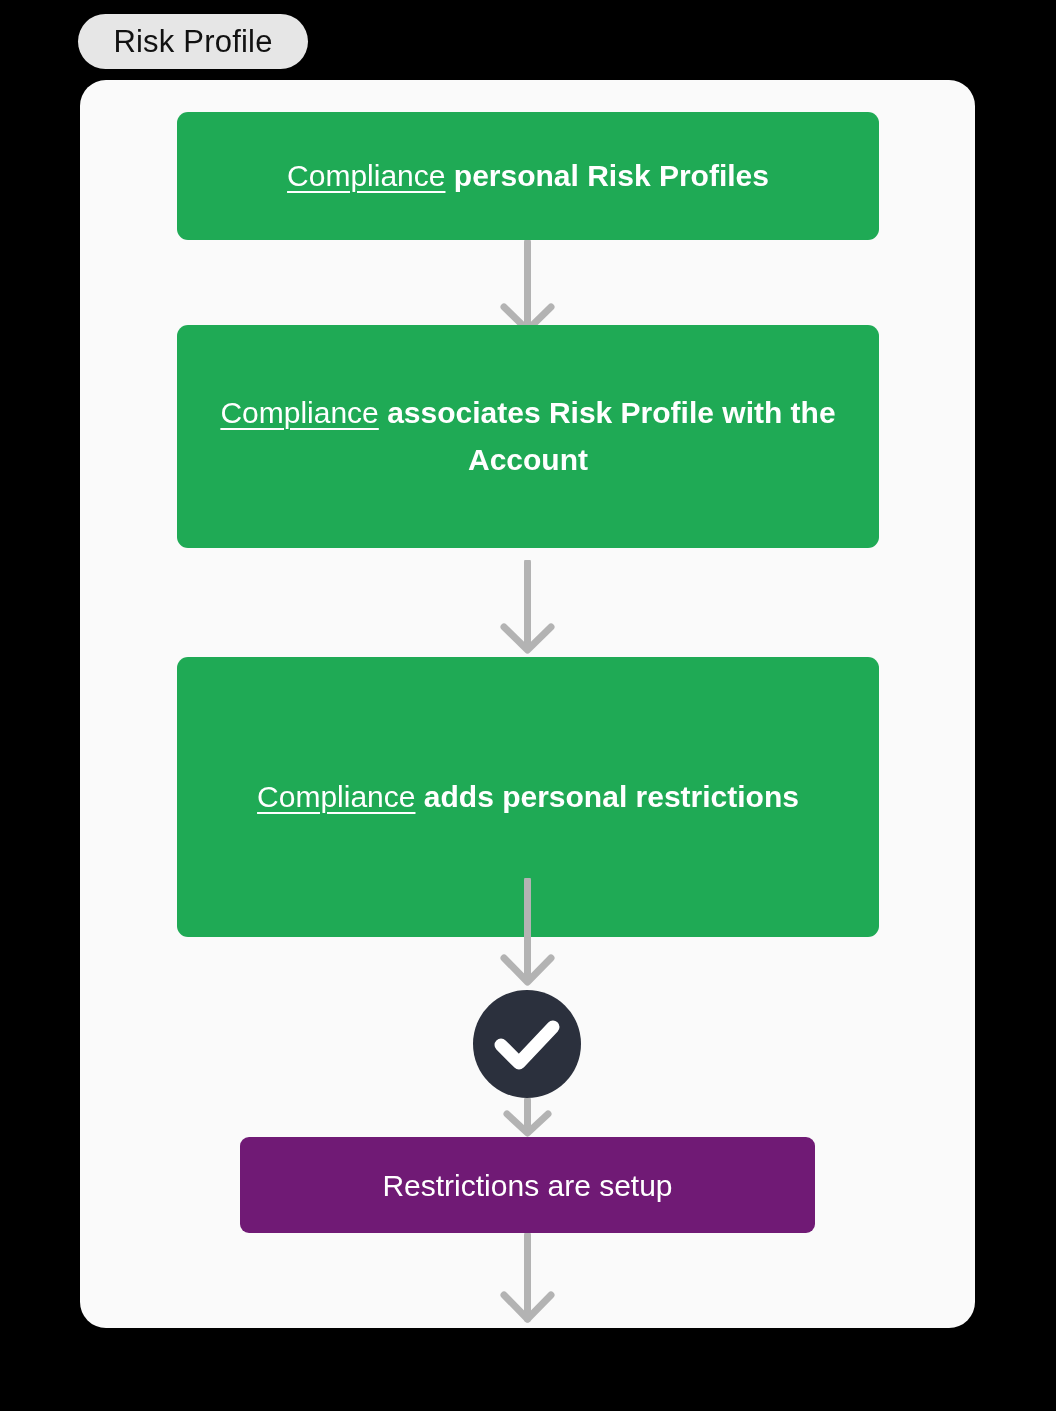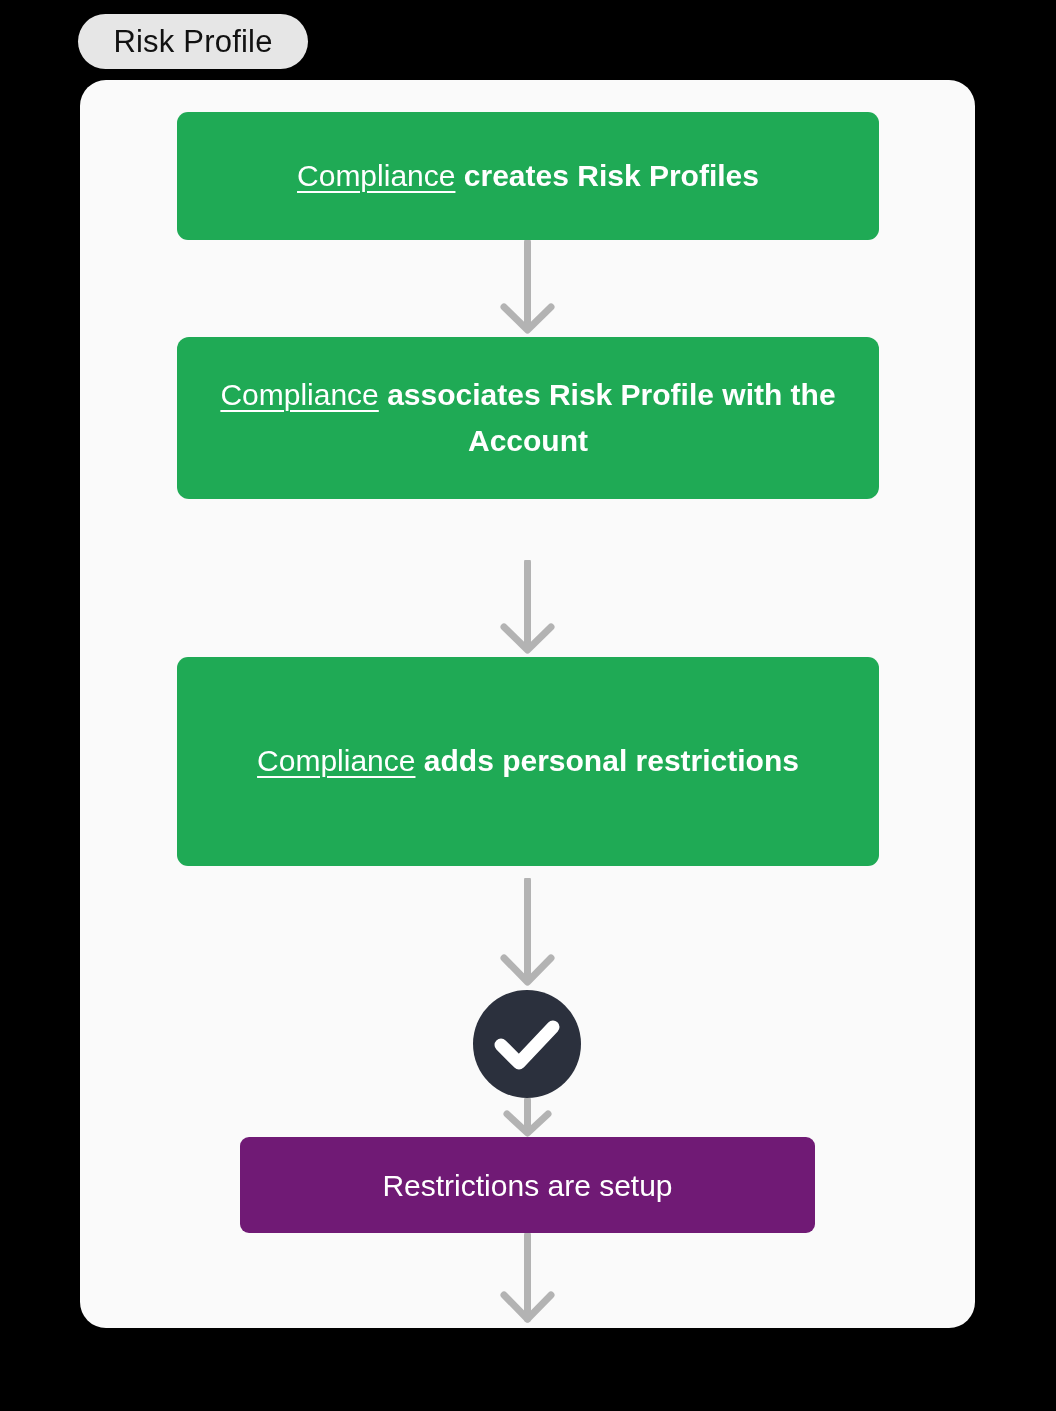--- a/index.html
+++ b/index.html
@@ -77,22 +77,22 @@
   }
   .node-green .actor {
     font-weight: 400;
     text-decoration: underline;
     text-underline-offset: 5px;
     text-decoration-thickness: 2px;
     text-align: center;
   }
 
   #node-create   { top: 32px;  height: 128px; }   
-  #node-associate{ top: 257px; height: 162px; border-radius: 12px; }   
-  #node-restrict { top: 577px; height: 209px; }   
+  #node-associate{ top: 245px; height: 223px; }   
+  #node-restrict { top: 577px; height: 280px; }   
 
   
   #node-setup {
     background: #701a75;
     border-radius: 9px;
     left: 160px;      
     width: 575px;
     top: 1057px;      
     height: 96px;
   }
@@ -129,21 +129,21 @@
 <body>
 
 <div id="tab-pill">
   <span class="tab-label">Risk Profile</span>
 </div>
 
 <div id="flow-card">
 
   <div class="node node-green" id="node-create">
     <div class="node-text">
-      <span class="actor">Compliance</span><span> creates Risk Profiles</span>
+      <span class="actor">Compliance</span><span> personal Risk Profiles</span>
     </div>
   </div>
 
   <svg class="arrow" id="arrow-1" viewBox="0 0 895 97">
     <line x1="447.5" y1="2" x2="447.5" y2="86" stroke="#b3b3b3" stroke-width="7" stroke-linecap="round"></line>
     <polyline points="424,67 447.5,90 471,67" fill="none" stroke="#b3b3b3" stroke-width="7" stroke-linecap="round" stroke-linejoin="round"></polyline>
   </svg>
 
   <div class="node node-green" id="node-associate">
     <div class="node-text">

